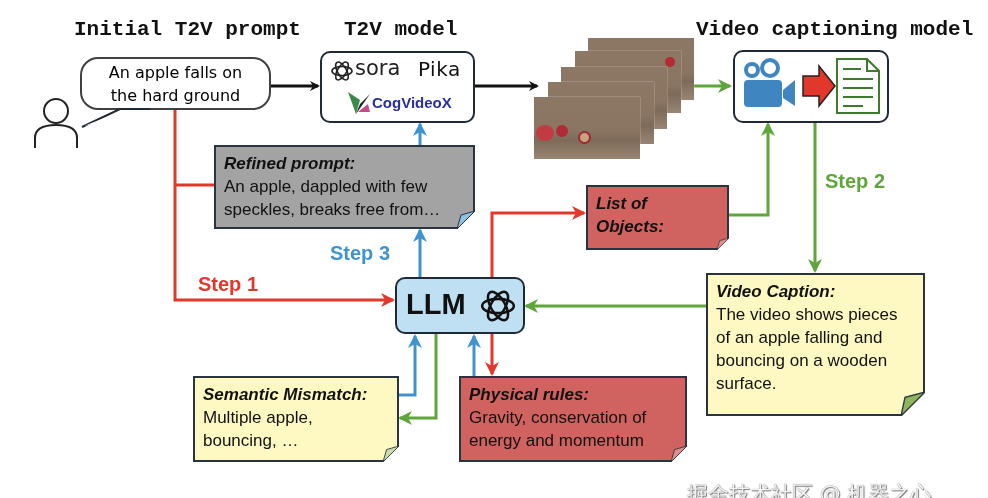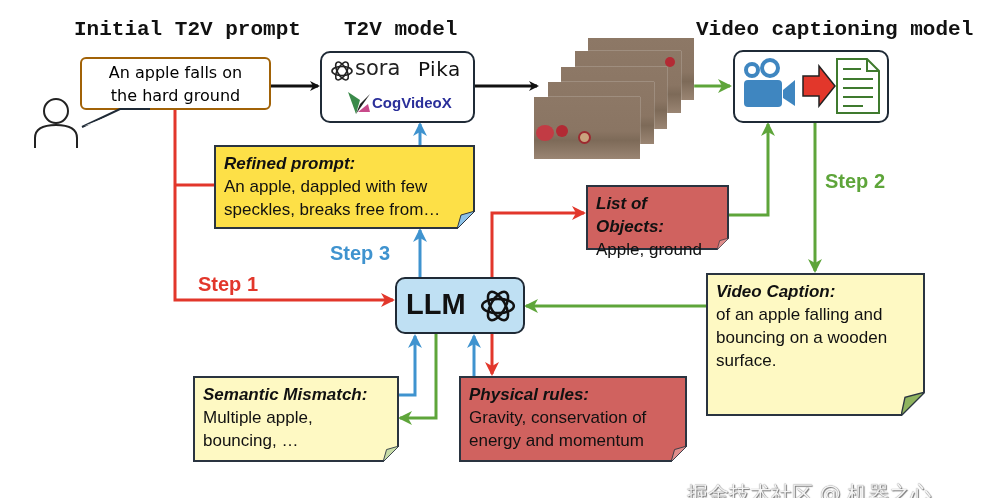--- a/index.html
+++ b/index.html
@@ -2,21 +2,21 @@
 <html><head>
 <meta charset="utf-8">
 <style>
   html,body{margin:0;padding:0;background:#fff;}
   body{width:988px;height:498px;position:relative;overflow:hidden;font-family:"Liberation Sans",sans-serif;}
   .abs{position:absolute;}
   .title{font-weight:bold;font-size:21px;color:#111;white-space:nowrap;font-family:Liberation Mono, monospace;}
   .note{position:absolute;border:2px solid #2a3440;box-sizing:border-box;padding:5px 8px;font-size:17px;line-height:23px;color:#111;}
   .note .hd{font-weight:bold;font-style:italic;display:block;}
   .note .fold2{position:absolute;right:-2px;bottom:-2px;width:18px;height:18px;}
-  .blue{background:#fde047;}
+  .blue{background:#a3a3a3;}
   .red{background:#d0625f;}
   .green{background:#fef9c3;}
   .step{font-weight:bold;font-size:20px;white-space:nowrap;}
   svg.lines{position:absolute;left:0;top:0;}
   .box{position:absolute;border:2px solid #1f2a36;border-radius:10px;box-sizing:border-box;background:#fff;}
   .frame{position:absolute;width:106px;height:62px;background:linear-gradient(#8d7866 0%,#8a7563 55%,#7d6a58 70%,#9a8573 100%);box-shadow:0 0 1px #fff;}
 </style>
 </head>
 <body>
 
@@ -68,21 +68,21 @@
   <line x1="474" y1="376" x2="474" y2="336" stroke="#3f93cf" stroke-width="3" marker-end="url(#ar-blue)"></line>
 
   <line x1="492" y1="333" x2="492" y2="374" stroke="#e2372b" stroke-width="3" marker-end="url(#ar-red)"></line>
 </svg>
 
 <svg class="abs" style="left:30px;top:93px;" width="60" height="60">
   <circle cx="26" cy="18" r="12" fill="none" stroke="#222" stroke-width="2"></circle>
   <path d="M5,55 L5,45 Q5,32 26,32 Q47,32 47,45 L47,55" fill="none" stroke="#222" stroke-width="2"></path>
 </svg>
 
-<div class="abs" style="left:80px;top:57px;width:191px;height:53px;border:2px solid #a16207;border-radius:6px;box-sizing:border-box;background:#fff;text-align:center;font-family:'DejaVu Sans',sans-serif;font-size:16px;line-height:23px;padding-top:2px;">
+<div class="abs" style="left:80px;top:57px;width:191px;height:53px;border:2px solid #404040;border-radius:18px;box-sizing:border-box;background:#fff;text-align:center;font-family:'DejaVu Sans',sans-serif;font-size:16px;line-height:23px;padding-top:2px;">
   <div>An apple falls on</div>
   <div>the hard ground</div>
 </div>
 <svg class="abs" style="left:78px;top:107px;" width="90" height="25">
   <path d="M4,20 L42,2 L72,2" fill="#fff" stroke="#1f2a36" stroke-width="2"></path>
   <path d="M6,19 L44,4 L70,4 Z" fill="#fff"></path>
 </svg>
 
 <div class="box" style="left:320px;top:51px;width:155px;height:72px;">
   <svg class="abs" style="left:8px;top:6px;" width="24" height="24" viewBox="0 0 24 24">
@@ -148,40 +148,40 @@
 </div>
 
 <div class="abs step" style="left:330px;top:242px;color:#3f93cf;">Step 3</div>
 
 <div class="abs step" style="left:198px;top:273px;color:#e2372b;">Step 1</div>
 
 <div class="abs step" style="left:825px;top:170px;color:#5ea53a;">Step 2</div>
 
 <div class="note red" style="left:586px;top:185px;width:143px;height:65px;">
   <span class="hd">List of Objects:</span>
-  <div>Apple, ground</div>
   <svg class="fold2" viewBox="0 0 18 18" style="width:12px;height:12px;">
       <path d="M0,18 L18,0 L18,18 Z" fill="#fff"></path>
       <path d="M0,18 L4,4 L18,0 Z" fill="#e08e8c" stroke="#2a3440" stroke-width="1"></path>
     </svg>
 </div>
 
 <div class="abs" style="left:395px;top:277px;width:130px;height:57px;background:#bfe0f3;border:2px solid #1f2a36;border-radius:10px;box-sizing:border-box;">
   <div class="abs" style="left:9px;top:9px;font-weight:bold;font-size:29px;color:#111;">LLM</div>
   <svg class="abs" style="left:82px;top:8px;" width="38" height="38" viewBox="0 0 24 24">
     <g fill="none" stroke="#111" stroke-width="1.6">
       <ellipse cx="12" cy="12" rx="10" ry="4.5"></ellipse>
       <ellipse cx="12" cy="12" rx="10" ry="4.5" transform="rotate(60 12 12)"></ellipse>
       <ellipse cx="12" cy="12" rx="10" ry="4.5" transform="rotate(120 12 12)"></ellipse>
     </g>
   </svg>
 </div>
 
 <div class="note green" style="left:706px;top:273px;width:219px;height:143px;">
   <span class="hd">Video Caption:</span>
+  <div>The video shows pieces</div>
   <div>of an apple falling and</div>
   <div>bouncing on a wooden</div>
   <div>surface.</div>
   <svg class="fold2" viewBox="0 0 18 18" style="width:24px;height:24px;">
       <path d="M0,18 L18,0 L18,18 Z" fill="#fff"></path>
       <path d="M0,18 L3,4 L18,0 Z" fill="#8fb45e" stroke="#2a3440" stroke-width="1"></path>
     </svg>
 </div>
 
 <div class="note green" style="left:193px;top:376px;width:206px;height:86px;">

